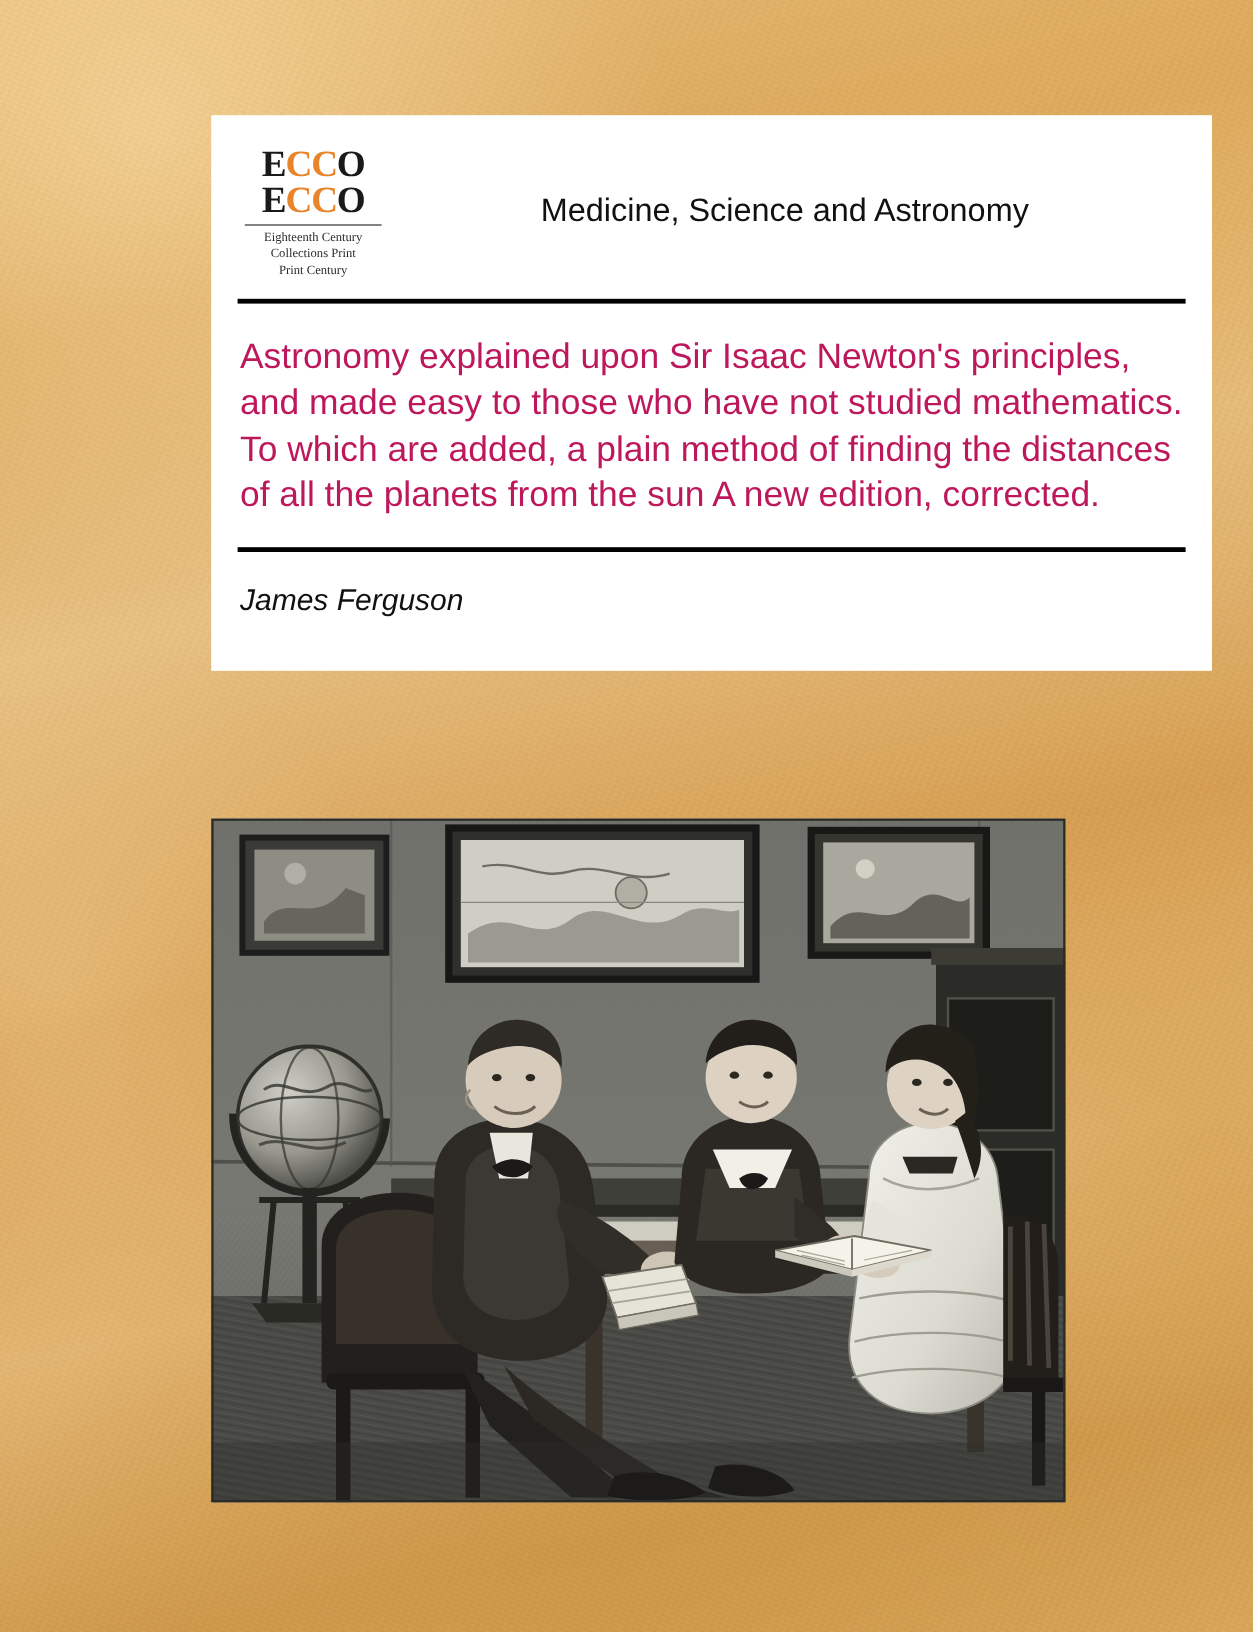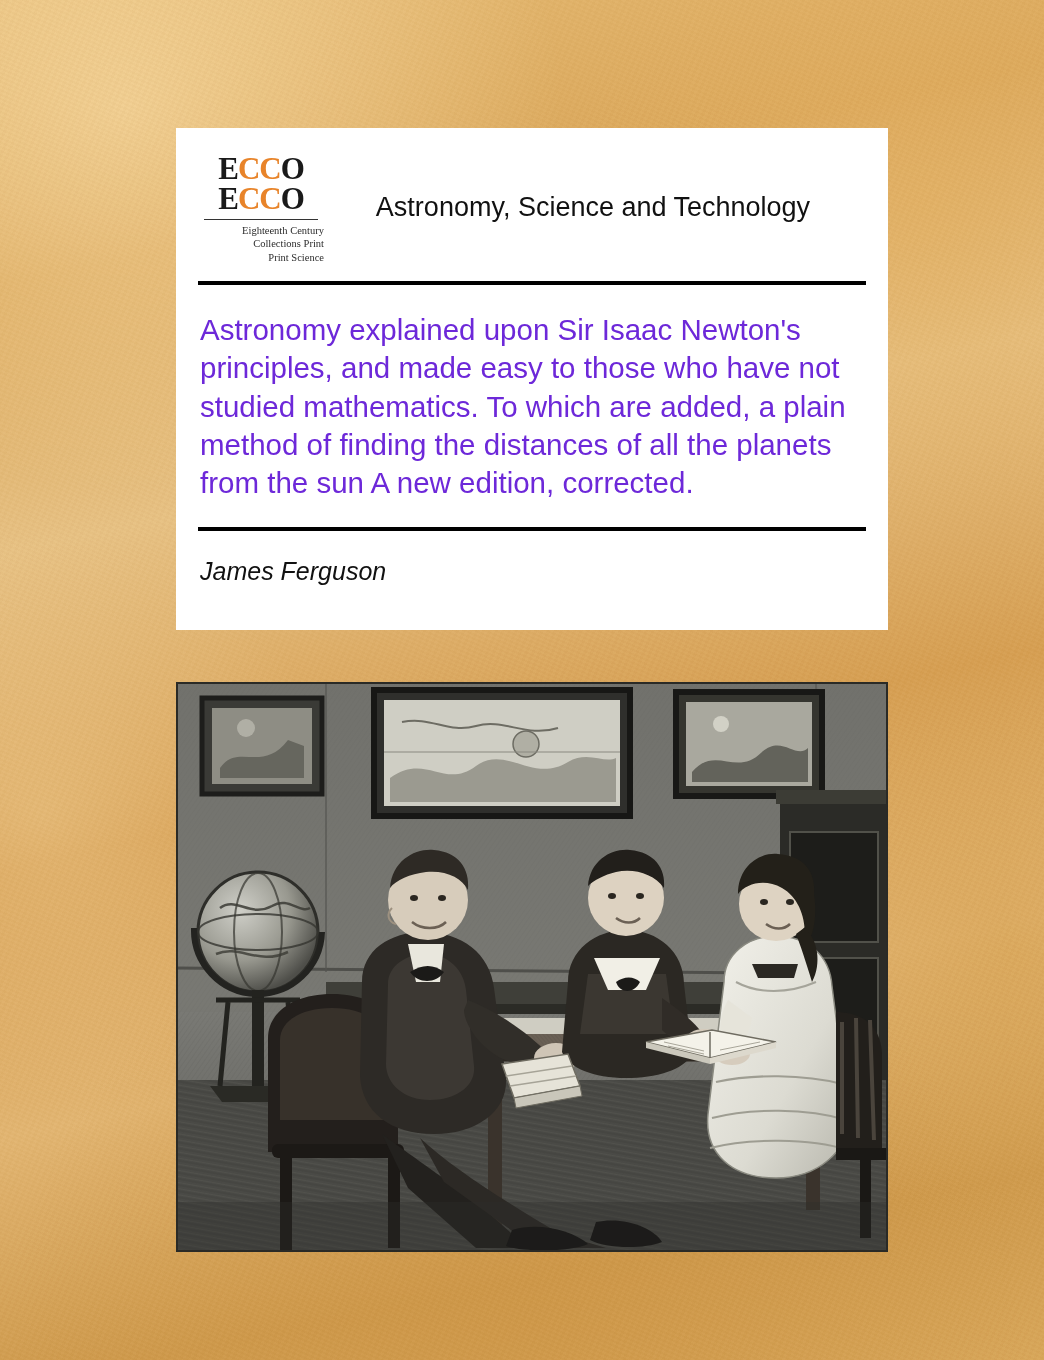--- a/index.html
+++ b/index.html
@@ -34,24 +34,23 @@
     background-image:
       repeating-linear-gradient(23deg, rgba(120,75,20,0.10) 0 2px, rgba(255,255,255,0.06) 2px 4px),
       repeating-linear-gradient(113deg, rgba(120,75,20,0.07) 0 3px, rgba(255,255,255,0.05) 3px 6px);
   }
 
   
   .cover {
     position: absolute;
     left: 176px;
     top: 96px;
-    width: 712px;
+    width: 834px;
     background: #ffffff;
     box-shadow: 0 0 0 0 rgba(0,0,0,0);
-    margin-top: 32px;
   }
 
   .header-band {
     display: flex;
     align-items: center;
     padding: 22px 22px 16px 22px;
     min-height: 128px;
     box-sizing: border-box;
   }
 
@@ -80,21 +79,20 @@
   }
   .ecco-rule {
     border-top: 1px solid #333;
     margin: 5px 6px 4px 6px;
   }
   .ecco-sub {
     font-family: "Liberation Serif", serif;
     font-size: 10.5px;
     line-height: 1.32;
     color: #2b2b2b;
-    text-align: right;
   }
 
   .header-title {
     flex: 1 1 auto;
     text-align: center;
     font-size: 27px;
     color: #111;
     padding-left: 6px;
     padding-right: 10px;
   }
@@ -104,21 +102,21 @@
     background: #000;
     margin: 0 22px;
   }
 
   .title-block {
     padding: 26px 24px 24px 24px;
   }
   .book-title {
     font-size: 29.5px;
     line-height: 1.30;
-    color: #6d28d9;
+    color: #be185d;
   }
 
   .author-block {
     padding: 26px 24px 44px 24px;
   }
   .author-name {
     font-size: 25px;
     color: #111;
     font-style: italic;
   }
@@ -147,25 +145,25 @@
 
     <div class="ecco-logo">
       <div class="ecco-mark">
         <div class="row1">E<span class="oo">CC</span>O</div>
         <div class="row2">E<span class="oo">CC</span>O</div>
       </div>
       <div class="ecco-rule"></div>
       <div class="ecco-sub">
         <div>Eighteenth Century</div>
         <div>Collections Print</div>
-        <div>Print Science</div>
+        <div>Print Century</div>
       </div>
     </div>
 
-    <div class="header-title">Astronomy, Science and Technology</div>
+    <div class="header-title">Medicine, Science and Astronomy</div>
   </div>
 
   <div class="rule-thick"></div>
 
   <div class="title-block">
     <div class="book-title">Astronomy explained upon Sir Isaac Newton's principles, and made easy to those who have not studied mathematics. To which are added, a plain method of finding the distances of all the planets from the sun A new edition, corrected.</div>
   </div>
 
   <div class="rule-thick"></div>
 

